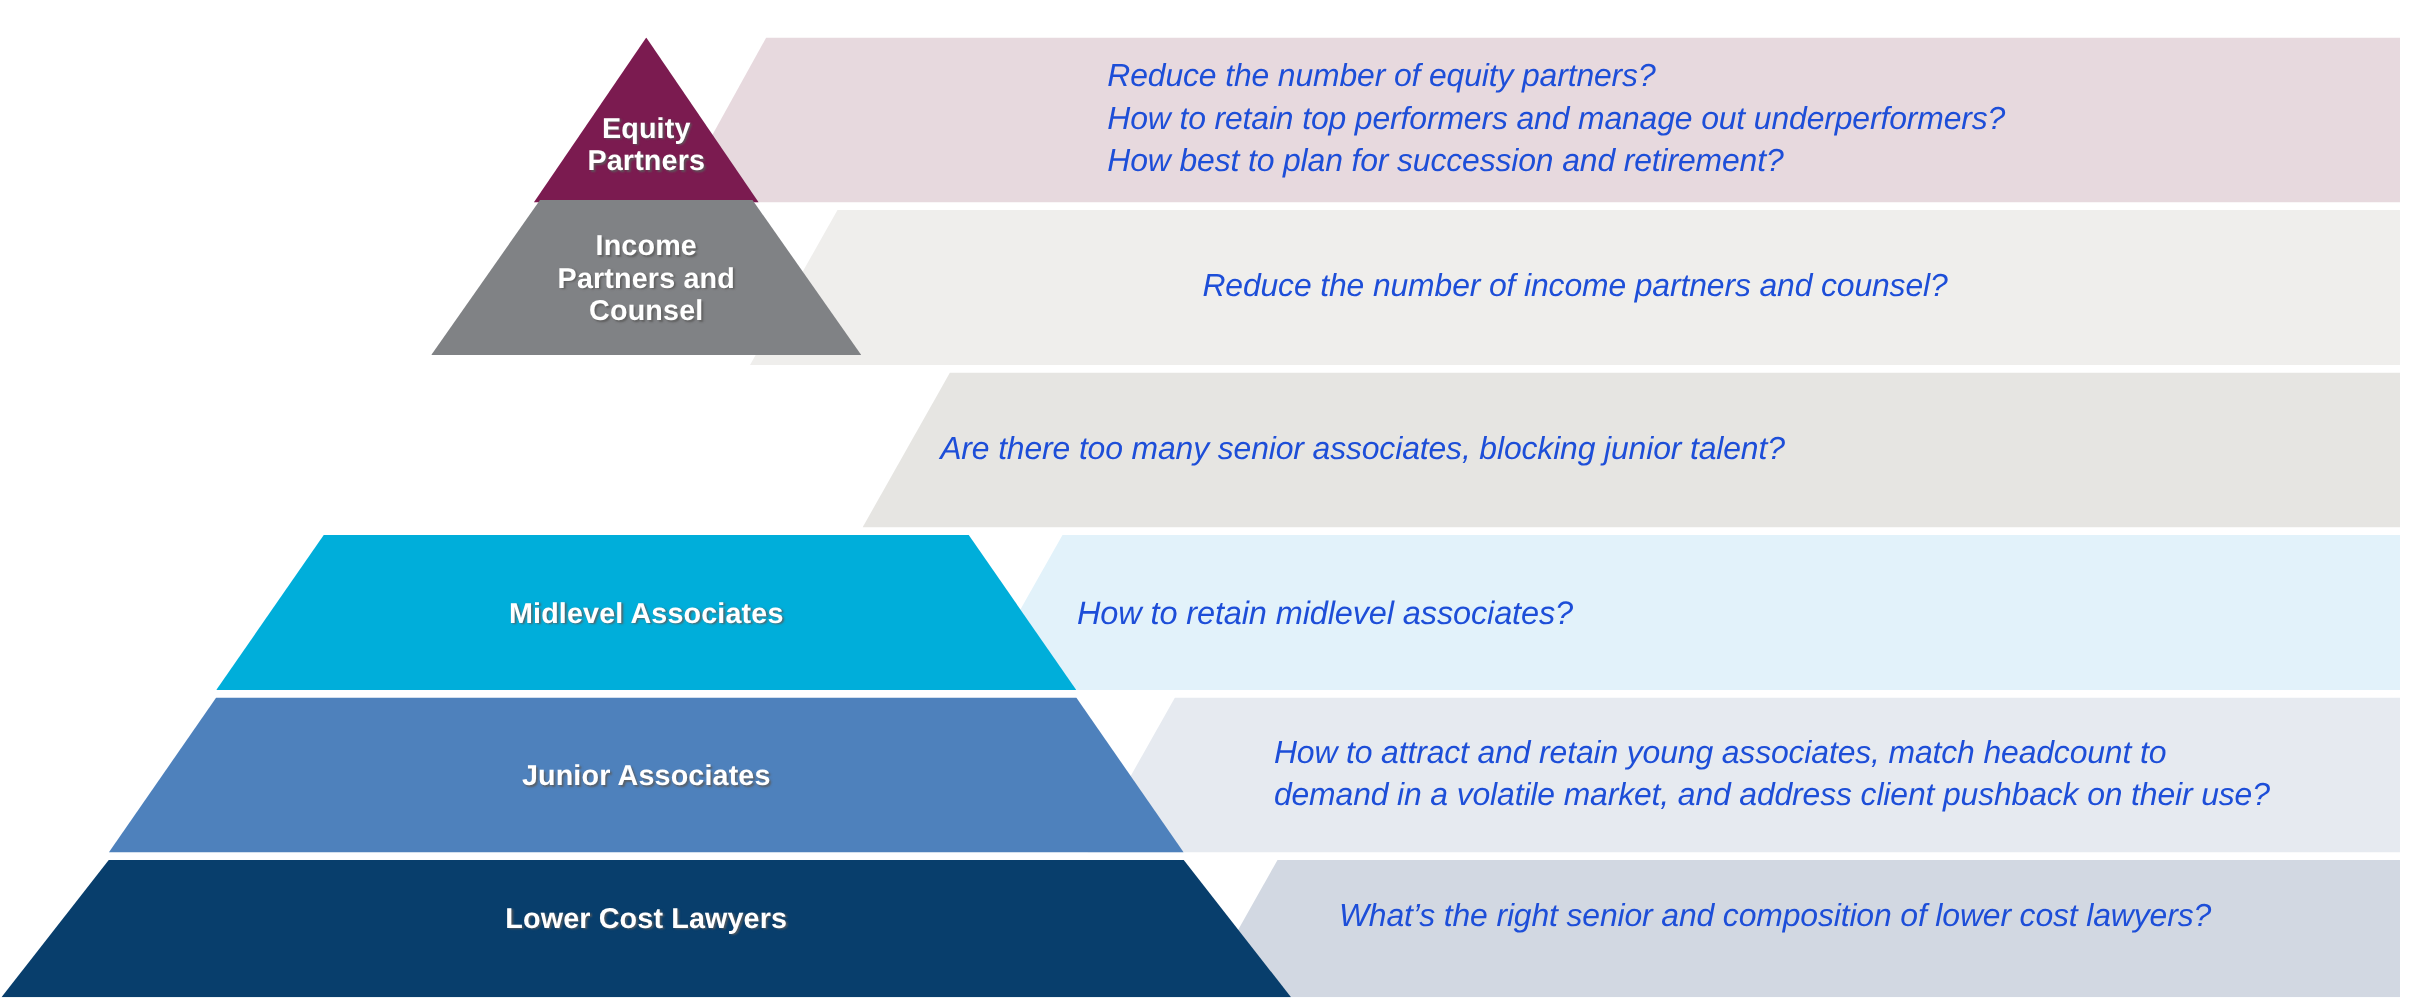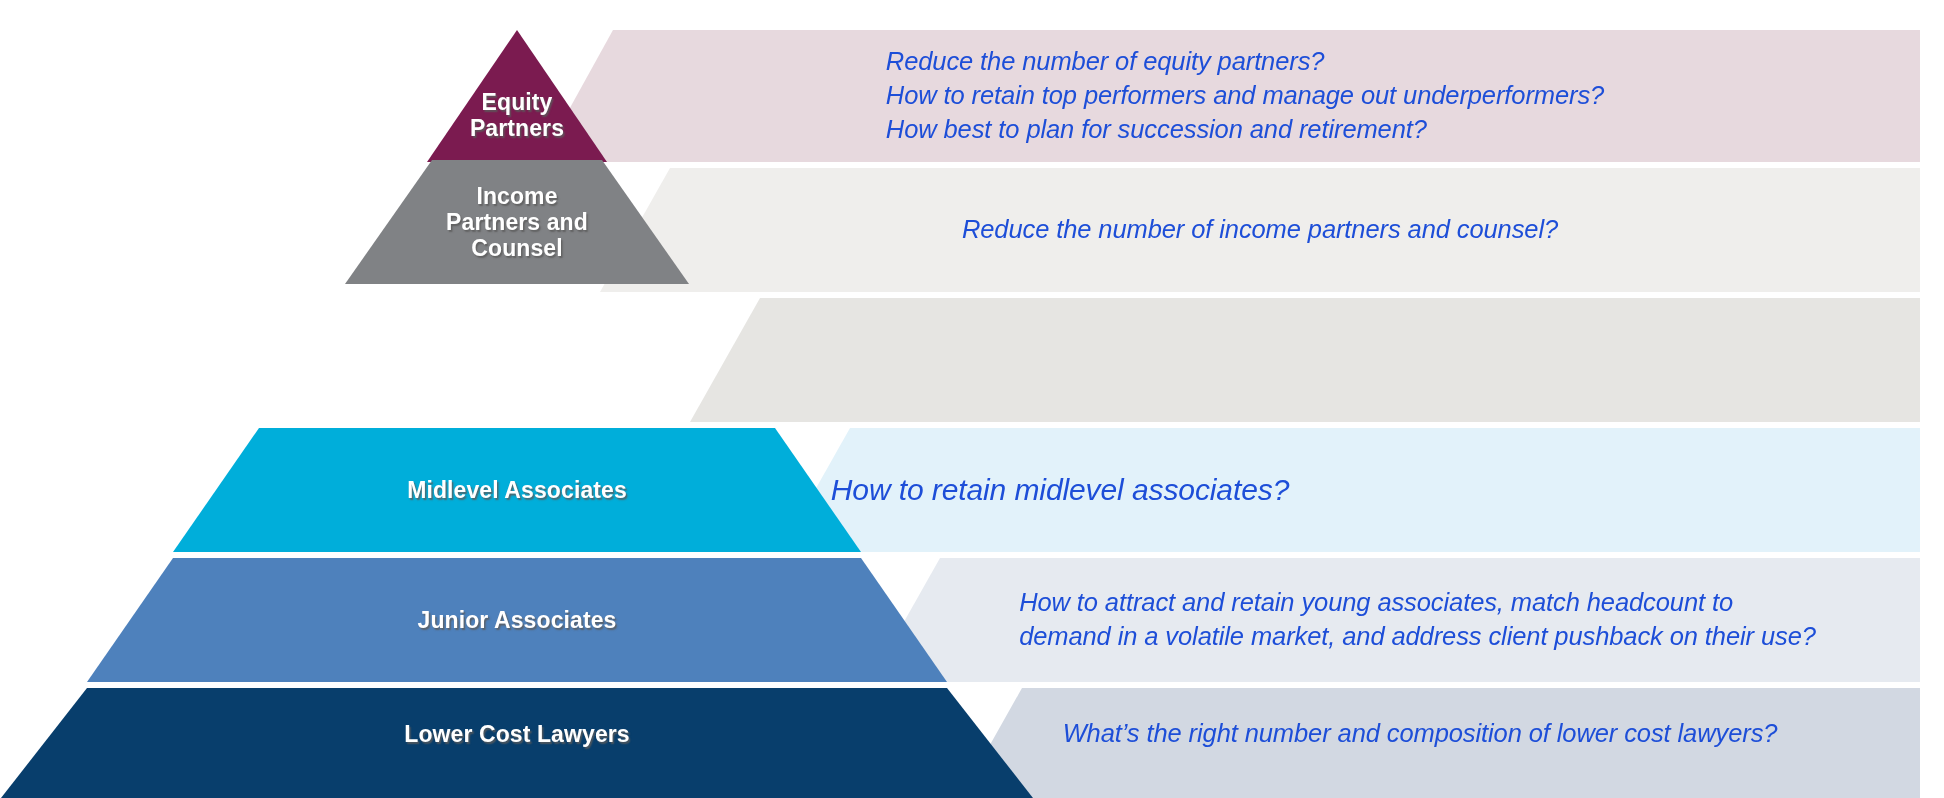--- a/index.html
+++ b/index.html
@@ -92,28 +92,29 @@
     </svg>
     <div class="tier-label" style="font-size:23px;">Income
 Partners and
 Counsel</div>
   </div>
 
   <div class="panel" style="left:690px; top:298px; width:1230px; height:124px;">
     <svg class="tier-shape" viewBox="0 0 1230 124" preserveAspectRatio="none">
       <polygon points="70,0 1230,0 1230,124 0,124" fill="#E6E5E2"></polygon>
     </svg>
+    <div class="panel-text" style="font-size:25.5px; z-index:2; margin-right:430px;">Are there too many senior associates, blocking junior talent?</div>
   </div>
 
 
   <div class="panel" style="left:780px; top:428px; width:1140px; height:124px;">
     <svg class="tier-shape" viewBox="0 0 1140 124" preserveAspectRatio="none">
       <polygon points="70,0 1140,0 1140,124 0,124" fill="#E2F2FA"></polygon>
     </svg>
-    <div class="panel-text" style="font-size:30px; z-index:2; margin-right:580px;">How to retain midlevel associates?</div>
+    <div class="panel-text" style="font-size:26px; z-index:2; margin-right:580px;">How to retain midlevel associates?</div>
   </div>
 
   <div class="tier" style="left:173px; top:428px; width:688px; height:124px;">
     <svg class="tier-shape" viewBox="0 0 688 124" preserveAspectRatio="none">
       <polygon points="86,0 602,0 688,124 0,124" fill="#00AEDA"></polygon>
     </svg>
     <div class="tier-label" style="font-size:23px;">Midlevel Associates</div>
   </div>
 
   <div class="panel" style="left:870px; top:558px; width:1050px; height:124px;">
@@ -128,21 +129,21 @@
     <svg class="tier-shape" viewBox="0 0 860 124" preserveAspectRatio="none">
       <polygon points="86,0 774,0 860,124 0,124" fill="#4E81BC"></polygon>
     </svg>
     <div class="tier-label" style="font-size:23px;">Junior Associates</div>
   </div>
 
   <div class="panel" style="left:960px; top:688px; width:960px; height:110px;">
     <svg class="tier-shape" viewBox="0 0 960 110" preserveAspectRatio="none">
       <polygon points="62,0 960,0 960,110 0,110" fill="#D2D8E2"></polygon>
     </svg>
-    <div class="panel-text" style="font-size:25.5px; z-index:2; margin-right:40px; margin-bottom:18px;">What’s the right number and composition of lower cost lawyers?</div>
+    <div class="panel-text" style="font-size:25.5px; z-index:2; margin-right:40px; margin-bottom:18px;">What’s the right senior and composition of lower cost lawyers?</div>
   </div>
 
   <div class="tier" style="left:1px; top:688px; width:1032px; height:110px;">
     <svg class="tier-shape" viewBox="0 0 1032 110" preserveAspectRatio="none">
       <polygon points="86,0 946,0 1032,110 0,110" fill="#083E6C"></polygon>
     </svg>
     <div class="tier-label" style="font-size:23px; margin-bottom:18px;">Lower Cost Lawyers</div>
   </div>
 
 </div>

